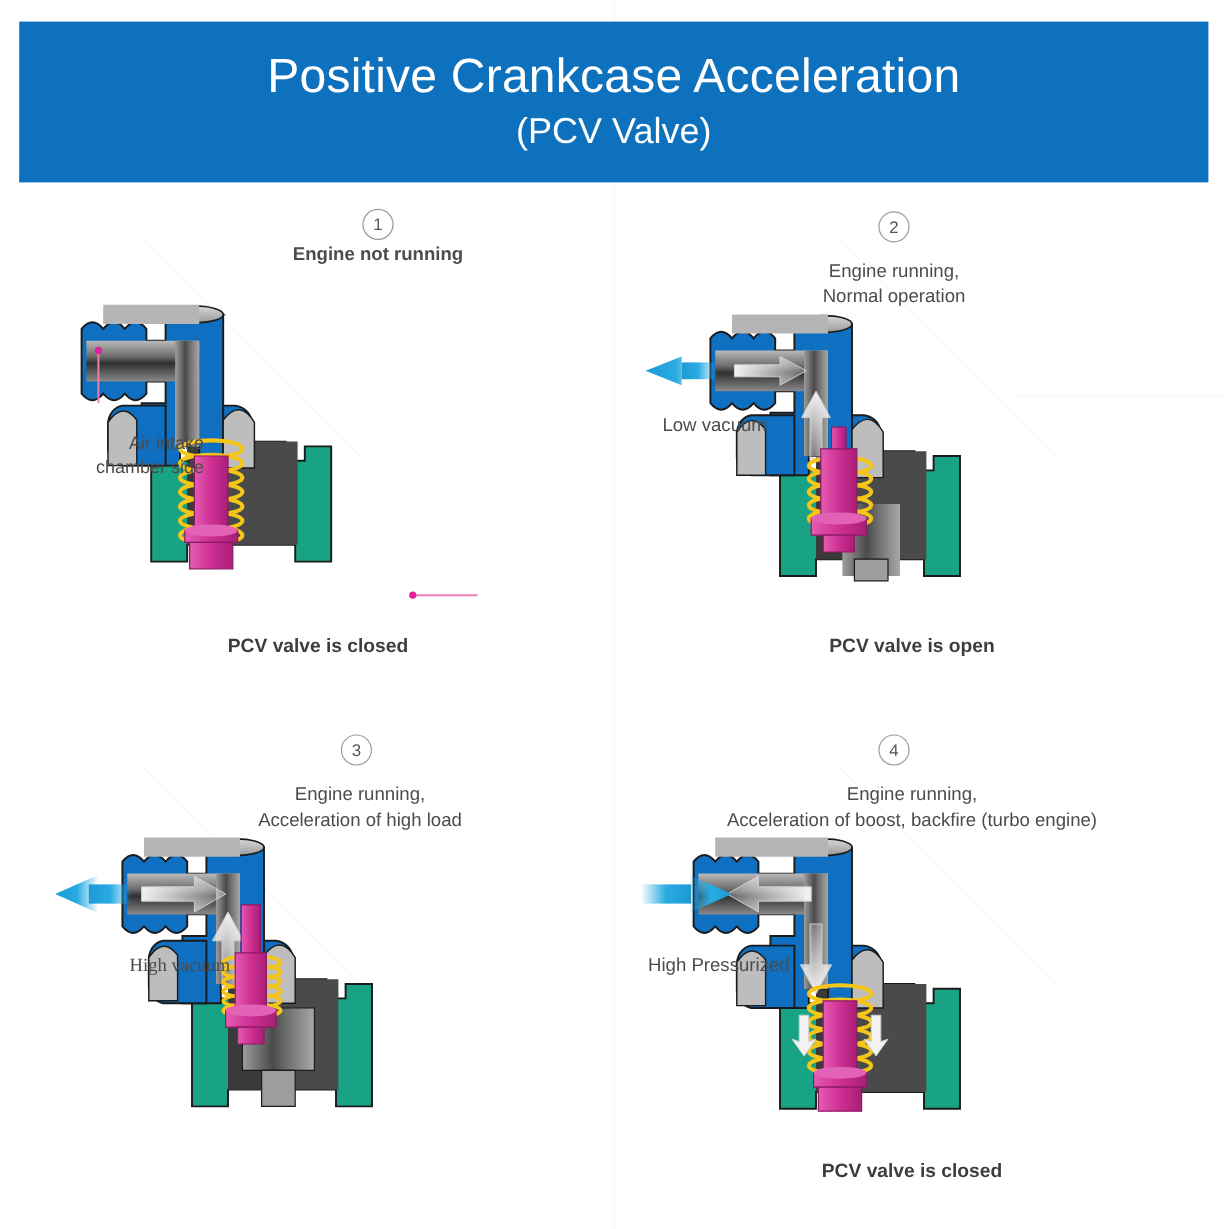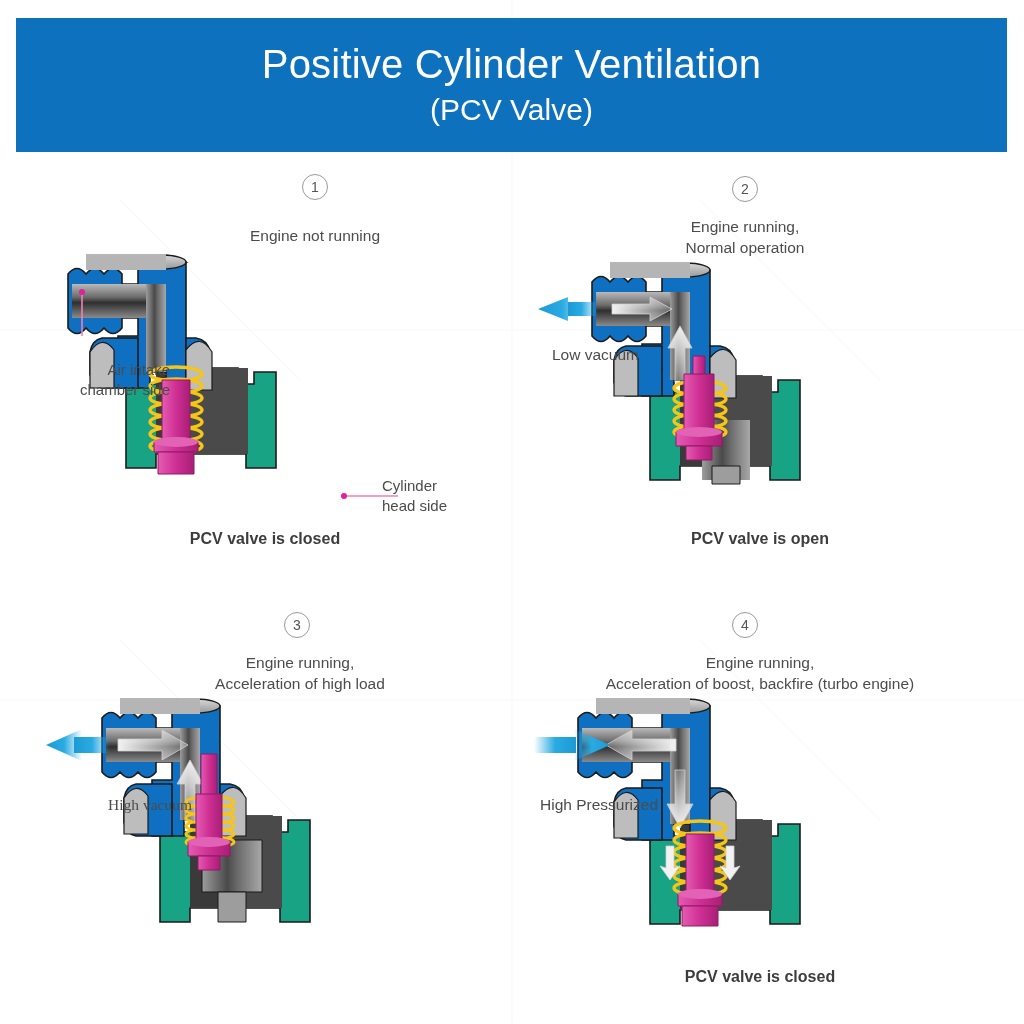--- a/index.html
+++ b/index.html
@@ -68,27 +68,27 @@
 <div id="stage">
 
   <svg class="wm" width="1024" height="1024">
     <g stroke="#eef1f5" stroke-width="1" fill="none">
       <path d="M0 330 L1024 330 M0 700 L1024 700 M512 0 L512 1024"></path>
       <path d="M120 200 L300 380 M700 200 L880 380 M120 640 L300 820 M700 640 L880 820"></path>
     </g>
   </svg>
 
   <div class="header" style="--hdr: #0d71be;">
-    <div class="t1">Positive Cylinder Ventilation</div>
+    <div class="t1">Positive Crankcase Acceleration</div>
     <div class="t2">(PCV Valve)</div>
   </div>
 
   <div class="panel p1">
     <div class="badge" style="left:272px;top:6px;">1</div>
-    <div class="subtitle" style="left:155px;top:57px;width:260px;">Engine not running</div>
+    <div class="subtitle" style="left:155px;top:34px;width:260px;font-weight:bold;">Engine not running</div>
 
     <svg width="470" height="290" viewBox="0 0 470 290" style="position:absolute;left:0;top:88px;">
       <defs>
         <linearGradient id="pipe1" x1="0" y1="0" x2="0" y2="1">
           <stop offset="0" stop-color="#b9b9b9"></stop>
             <stop offset="0.38" stop-color="#6d6d6d"></stop>
           <stop offset="0.55" stop-color="#2f2f2f"></stop>
             <stop offset="1" stop-color="#8a8a8a"></stop>
         </linearGradient>
         <linearGradient id="vpipe1" x1="0" y1="0" x2="1" y2="0">
@@ -159,22 +159,20 @@
       <path d="M14 6 v44" stroke="#f07fb4" stroke-width="1.6" fill="none"></path>
       <circle cx="14" cy="6" r="3" fill="#e0229a"></circle>
     </svg>
     <div class="calloutlabel" style="left:0px;top:192px;width:140px;text-align:right;">Air intake
 chamber side</div>
 
     <svg width="70" height="20" viewBox="0 0 70 20" style="position:absolute;left:310px;top:318px;">
       <path d="M4 10 h54" stroke="#f07fb4" stroke-width="1.6" fill="none"></path>
       <circle cx="4" cy="10" r="3" fill="#e0229a"></circle>
     </svg>
-    <div class="calloutlabel" style="left:352px;top:308px;width:130px;text-align:left;">Cylinder
-head side</div>
 
     <div class="caption" style="top:362px;">PCV valve is closed</div>
   </div>
 
   <div class="panel p2">
     <div class="badge" style="left:212px;top:8px;">2</div>
     <div class="subtitle" style="left:95px;top:48px;width:260px;">Engine running,
 Normal operation</div>
 
     <svg width="480" height="290" viewBox="0 0 480 290" style="position:absolute;left:0;top:92px;">

